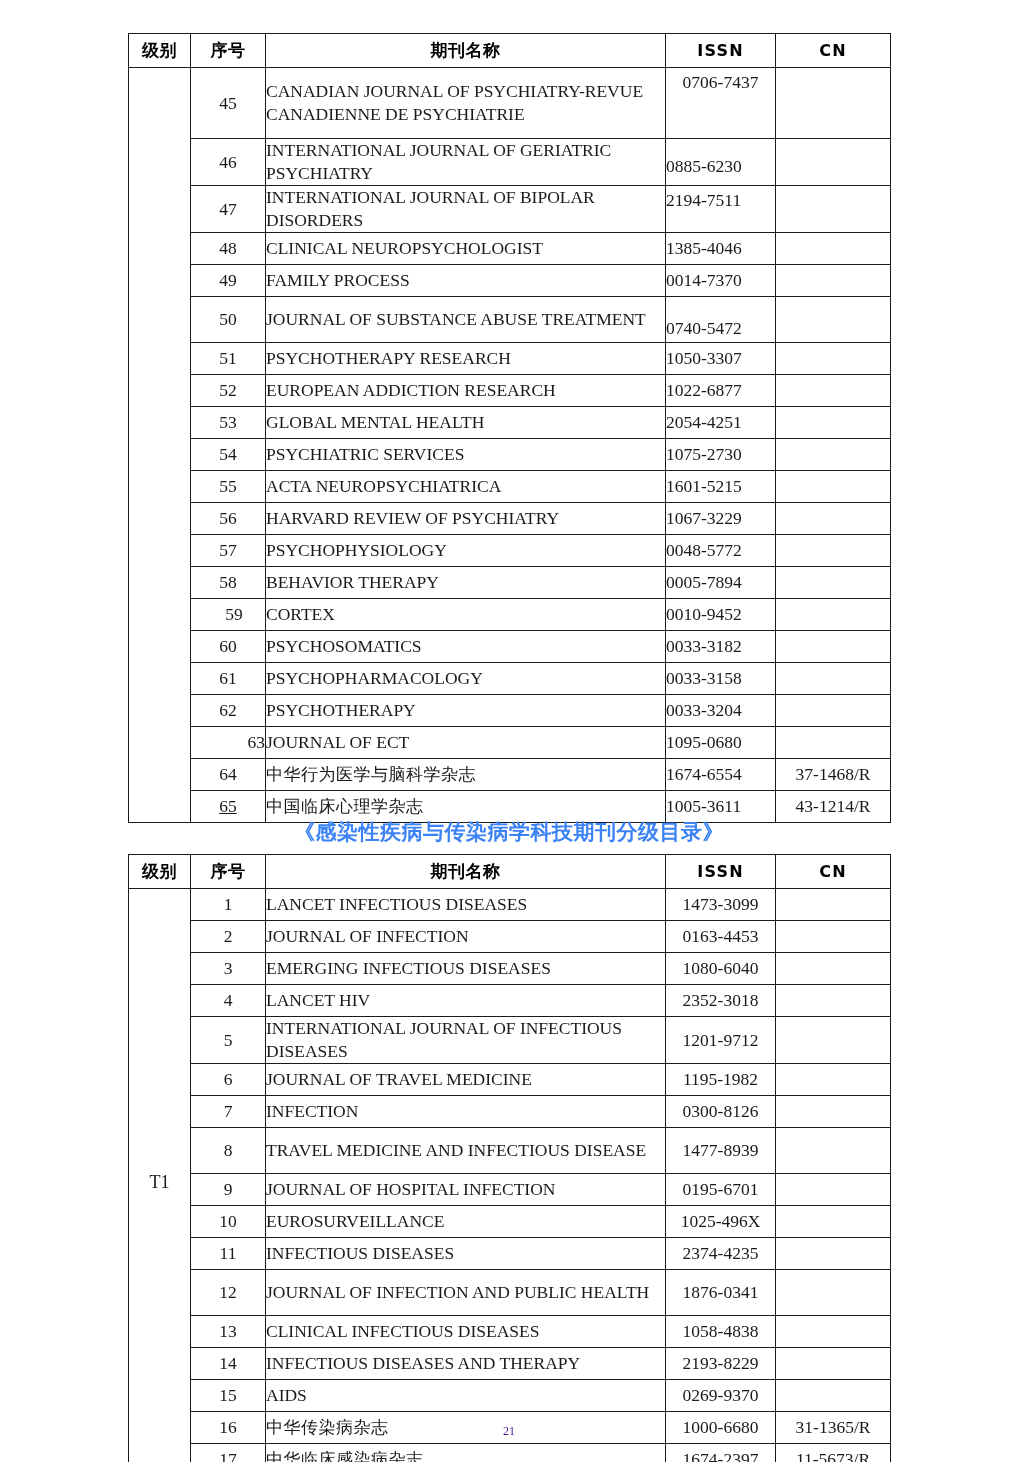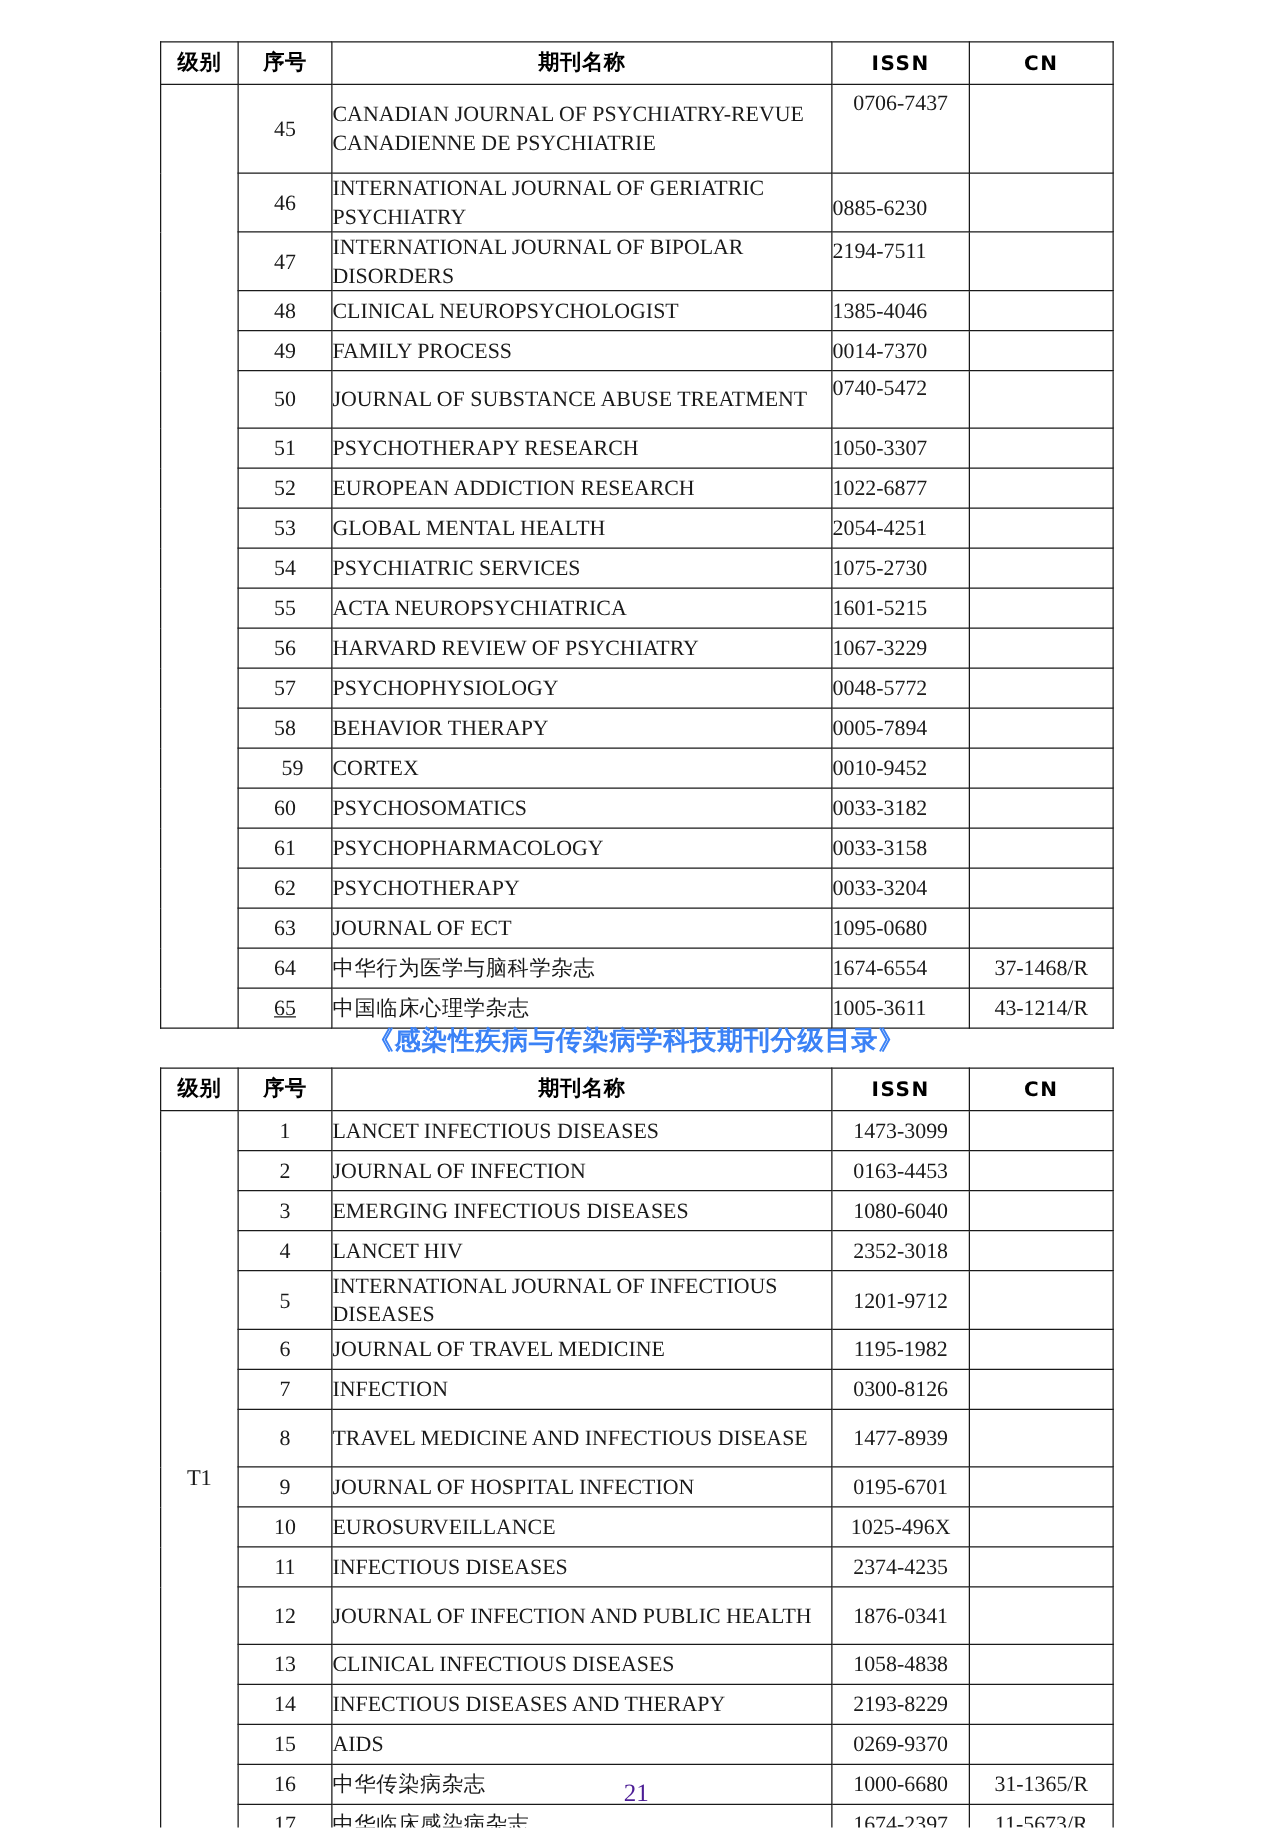--- a/index.html
+++ b/index.html
@@ -108,21 +108,21 @@
     text-align: center;
     font-size: 17.5px;
   }
 
   .page-number {
     position: absolute;
     left: 0;
     top: 1424px;
     width: 1018px;
     text-align: center;
-    font-size: 20px;
+    font-size: 12px;
     color: #4c1d95;
   }
 </style>
 </head>
 <body>
 
 <div class="page">
 
   <div class="table-block" id="table-block-1">
     <table class="jt t1">
@@ -170,21 +170,21 @@
           </tr>
           <tr>
             <td class="no" style="height: 31px;">49</td>
             <td class="name">FAMILY PROCESS</td>
             <td class="issn">0014-7370</td>
             <td class="cn"></td>
           </tr>
           <tr>
             <td class="no" style="height: 45px;">50</td>
             <td class="name">JOURNAL OF SUBSTANCE ABUSE TREATMENT</td>
-            <td class="issn" style="vertical-align: top; padding-top: 2px;">0740-5472</td>
+            <td class="issn" style="vertical-align: top; padding-top: 20px;">0740-5472</td>
             <td class="cn"></td>
           </tr>
           <tr>
             <td class="no" style="height: 31px;">51</td>
             <td class="name">PSYCHOTHERAPY RESEARCH</td>
             <td class="issn">1050-3307</td>
             <td class="cn"></td>
           </tr>
           <tr>
             <td class="no" style="height: 31px;">52</td>
@@ -246,21 +246,21 @@
             <td class="issn">0033-3158</td>
             <td class="cn"></td>
           </tr>
           <tr>
             <td class="no" style="height: 31px;">62</td>
             <td class="name">PSYCHOTHERAPY</td>
             <td class="issn">0033-3204</td>
             <td class="cn"></td>
           </tr>
           <tr>
-            <td class="no" style="height: 31px;">63</td>
+            <td class="no" style="height: 31px; text-align: right;">63</td>
             <td class="name">JOURNAL OF ECT</td>
             <td class="issn">1095-0680</td>
             <td class="cn"></td>
           </tr>
           <tr>
             <td class="no" style="height: 31px;">64</td>
             <td class="name cjk">中华行为医学与脑科学杂志</td>
             <td class="issn">1674-6554</td>
             <td class="cn">37-1468/R</td>
           </tr>

